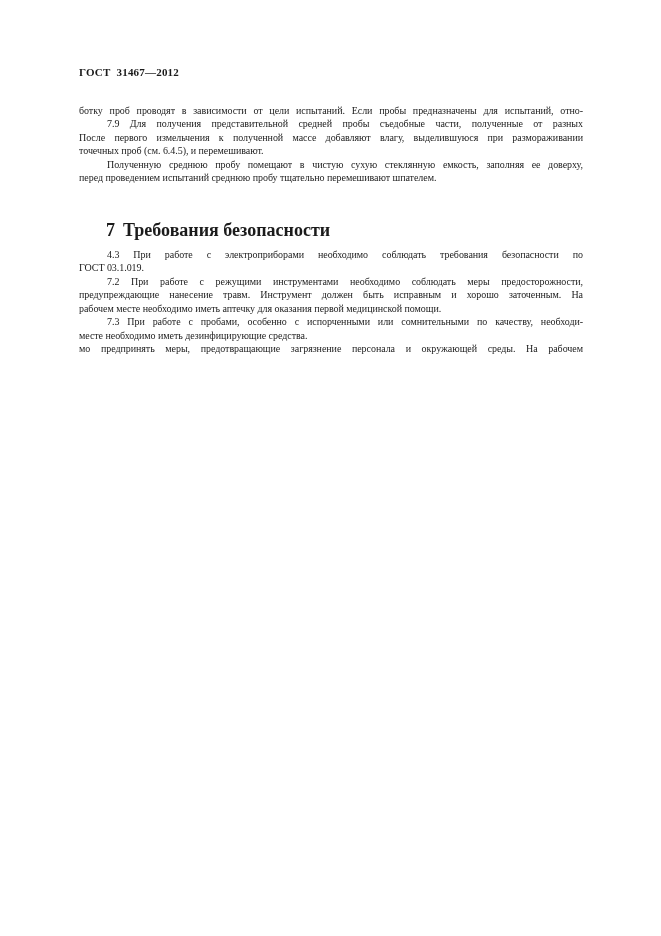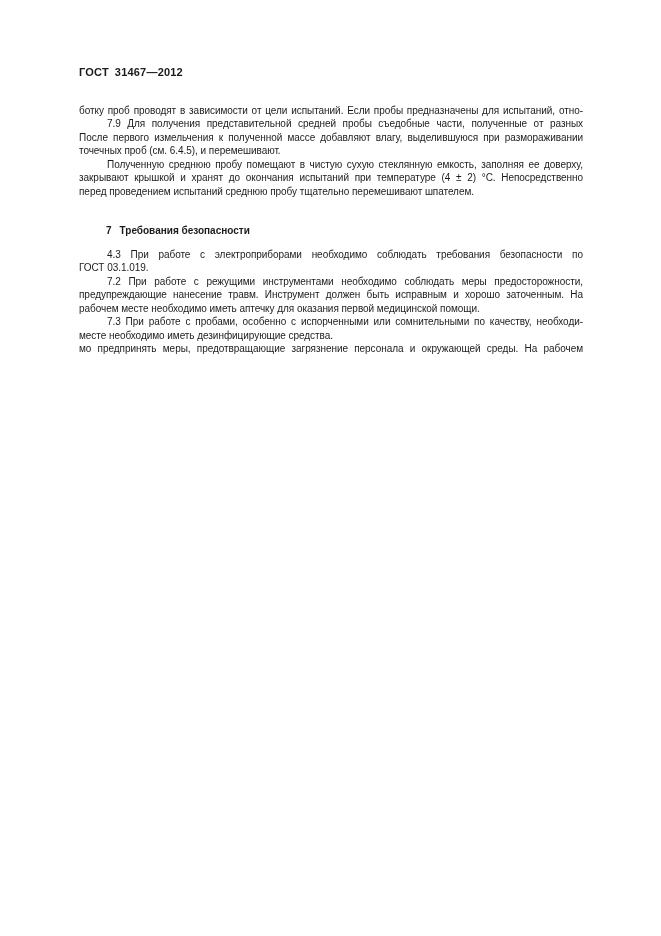--- a/index.html
+++ b/index.html
@@ -1,21 +1,21 @@
 <!DOCTYPE html>
 <html lang="ru"><head>
 <meta charset="utf-8">
 <style>
   html, body { margin: 0; padding: 0; background: #ffffff; }
   .page {
     position: relative;
     width: 661px;
     height: 688px;
     background: #ffffff;
-    font-family: Liberation Sans, sans-serif;
+    font-family: Liberation Serif, serif;
     color: #1b1b1b;
     overflow: hidden;
   }
   .doc-header {
     position: absolute;
     left: 79px;
     top: 66px;
     font-size: 11px;
     font-weight: bold;
     letter-spacing: 0.2px;
@@ -37,21 +37,21 @@
     text-align: justify;
     text-align-last: justify;
   }
   .line.ind { text-indent: 28px; }
   .line.last { text-align-last: left; }
   .section-heading {
     position: absolute;
     left: 106px;
     top: 223px;
     margin: 0;
-    font-size: 10px;
+    font-size: 18px;
     font-weight: bold;
     line-height: 15px;
     white-space: nowrap;
   }
   .section-heading .sec-num { margin-right: 8px; }
   .page-number {
     position: absolute;
     left: 76px;
     top: 847px;
     font-size: 10px;
@@ -66,21 +66,20 @@
   <div class="doc-header">
     <span class="code">ГОСТ</span><span>31467—2012</span>
   </div>
 
   <div class="text-block body-block">
     <div class="line">ботку проб проводят в зависимости от цели испытаний. Если пробы предназначены для испытаний, отно-</div>
     <div class="line ind">7.9 Для получения представительной средней пробы съедобные части, полученные от разных</div>
     <div class="line">После первого измельчения к полученной массе добавляют влагу, выделившуюся при размораживании</div>
     <div class="line last">точечных проб (см. 6.4.5), и перемешивают.</div>
     <div class="line ind">Полученную среднюю пробу помещают в чистую сухую стеклянную емкость, заполняя ее доверху,</div>
-    <div class="line">закрывают крышкой и хранят до окончания испытаний при температуре (4 ± 2) °С. Непосредственно</div>
     <div class="line last">перед проведением испытаний среднюю пробу тщательно перемешивают шпателем.</div>
   </div>
 
   <h2 class="section-heading">
     <span class="sec-num">7</span><span>Требования безопасности</span>
   </h2>
 
   <div class="text-block section-block">
     <div class="line ind">4.3 При работе с электроприборами необходимо соблюдать требования безопасности по</div>
     <div class="line last">ГОСТ 03.1.019.</div>

